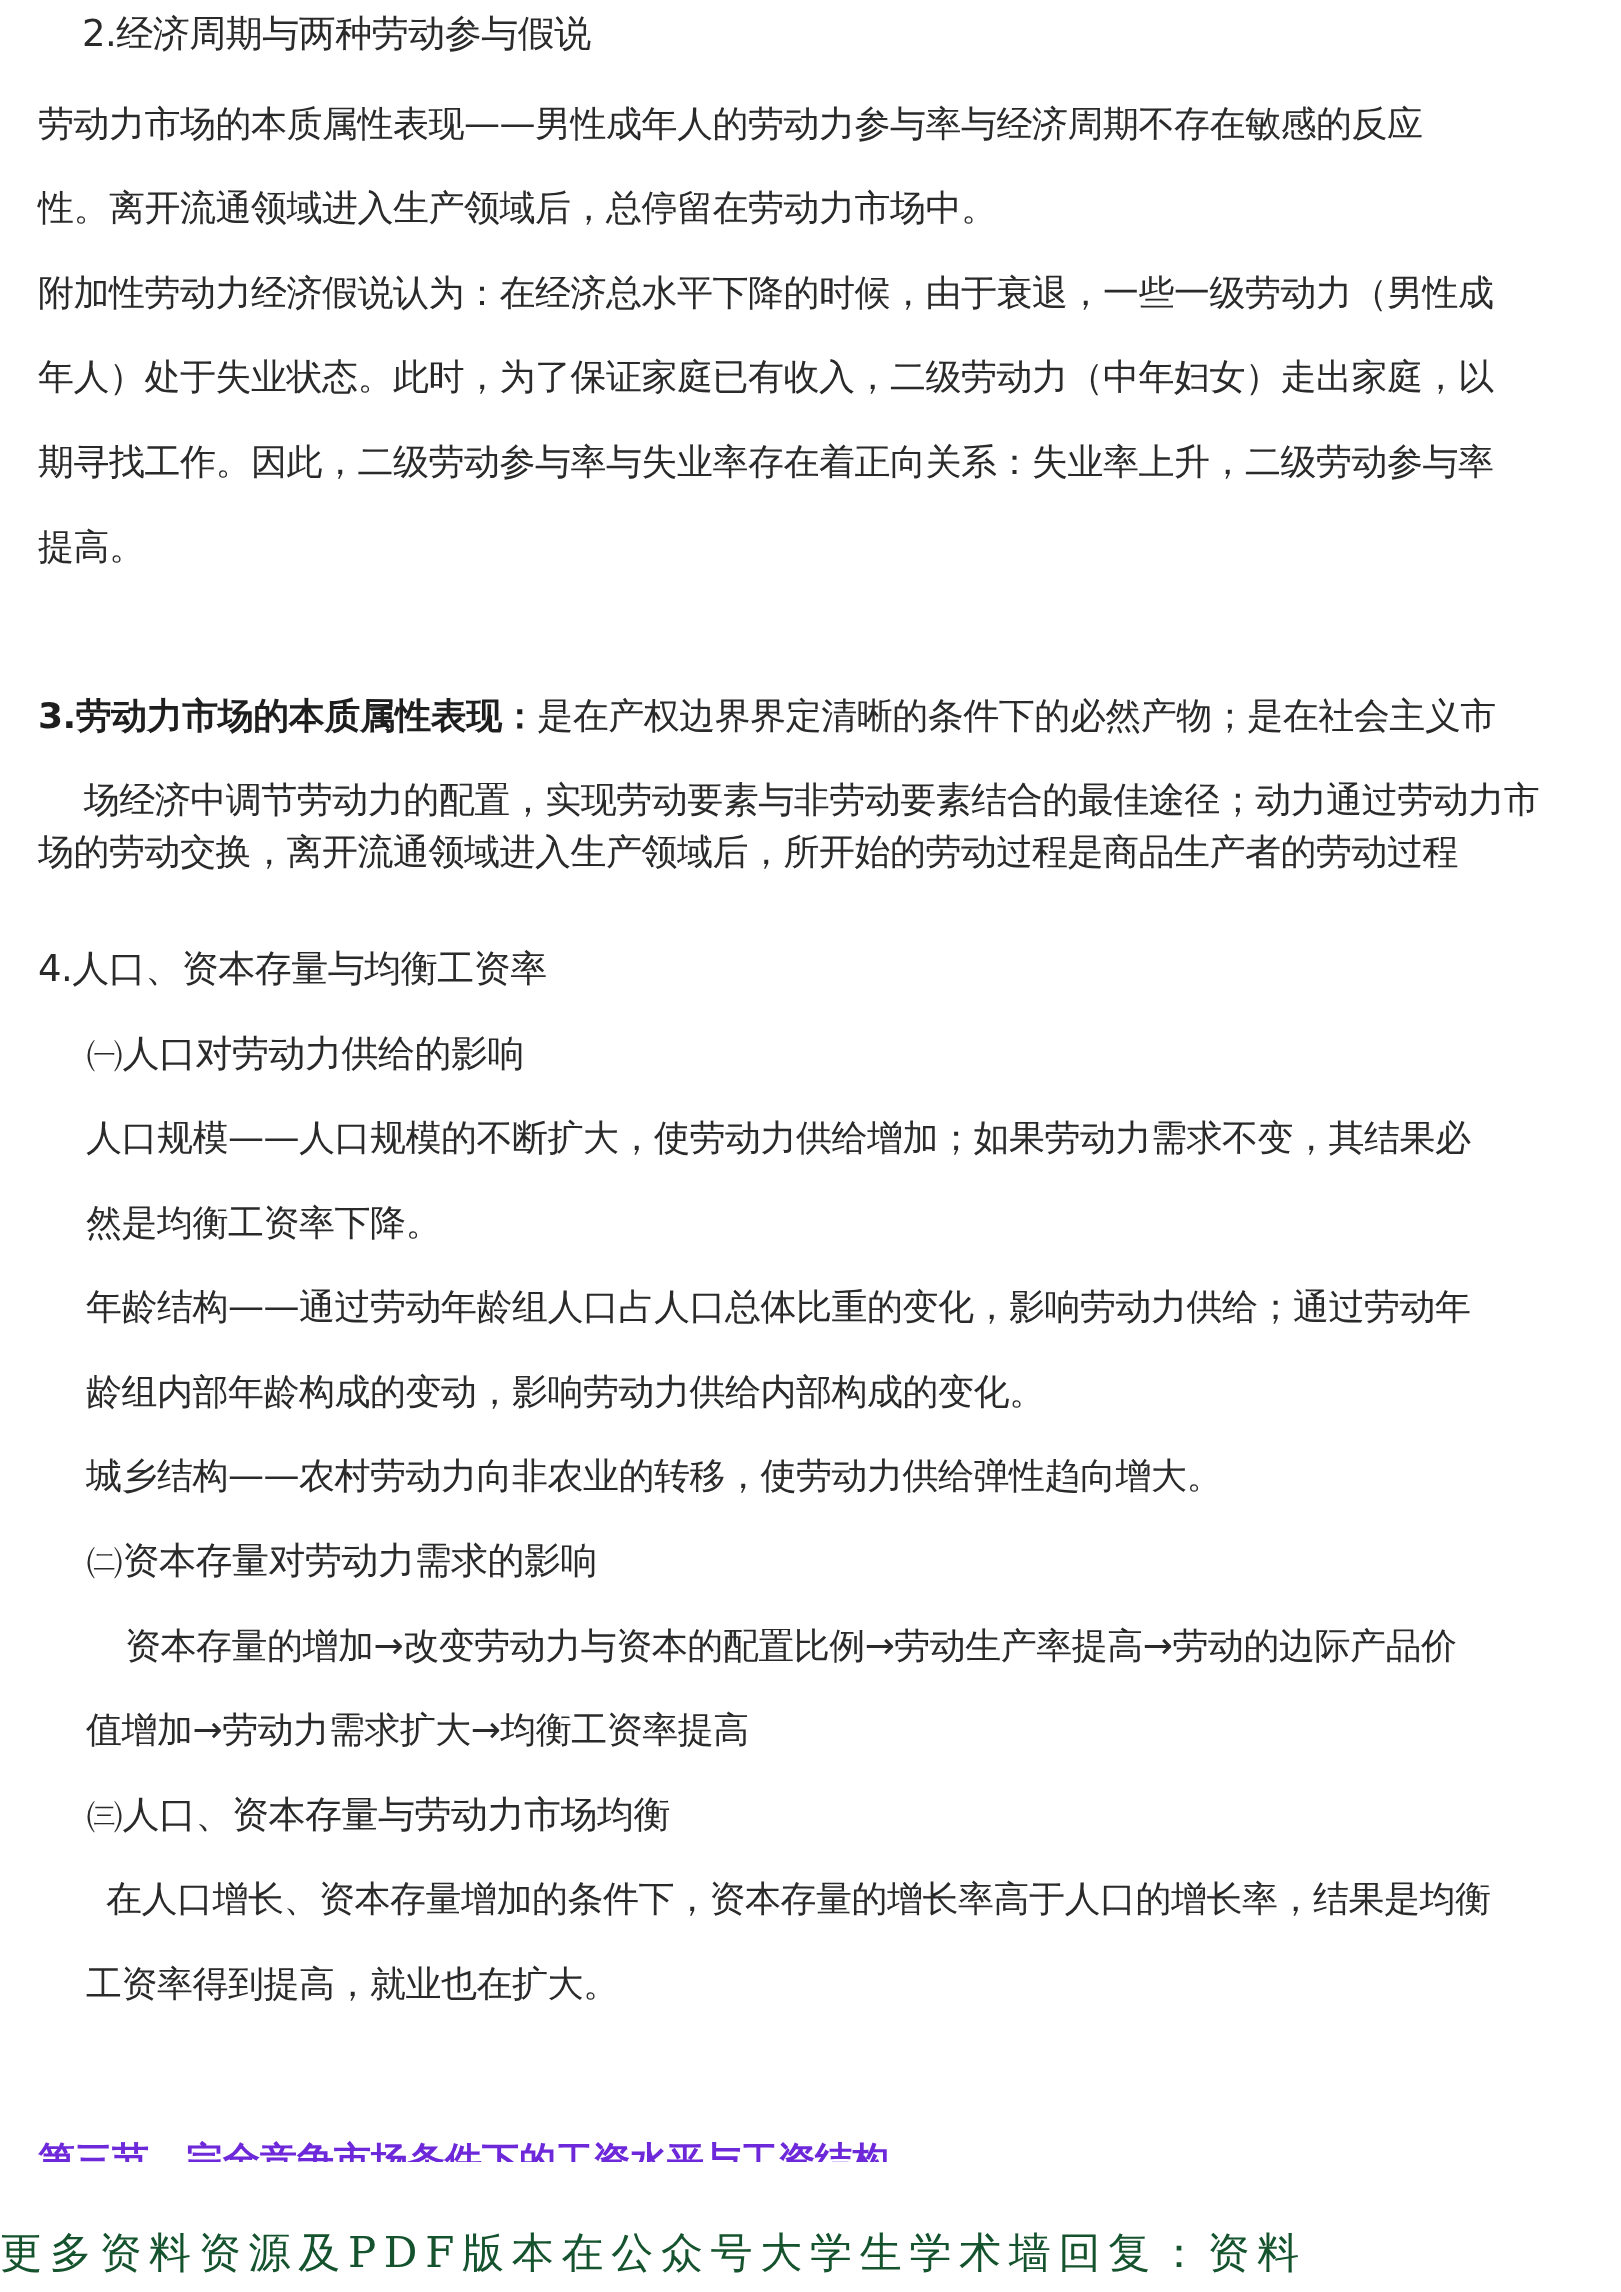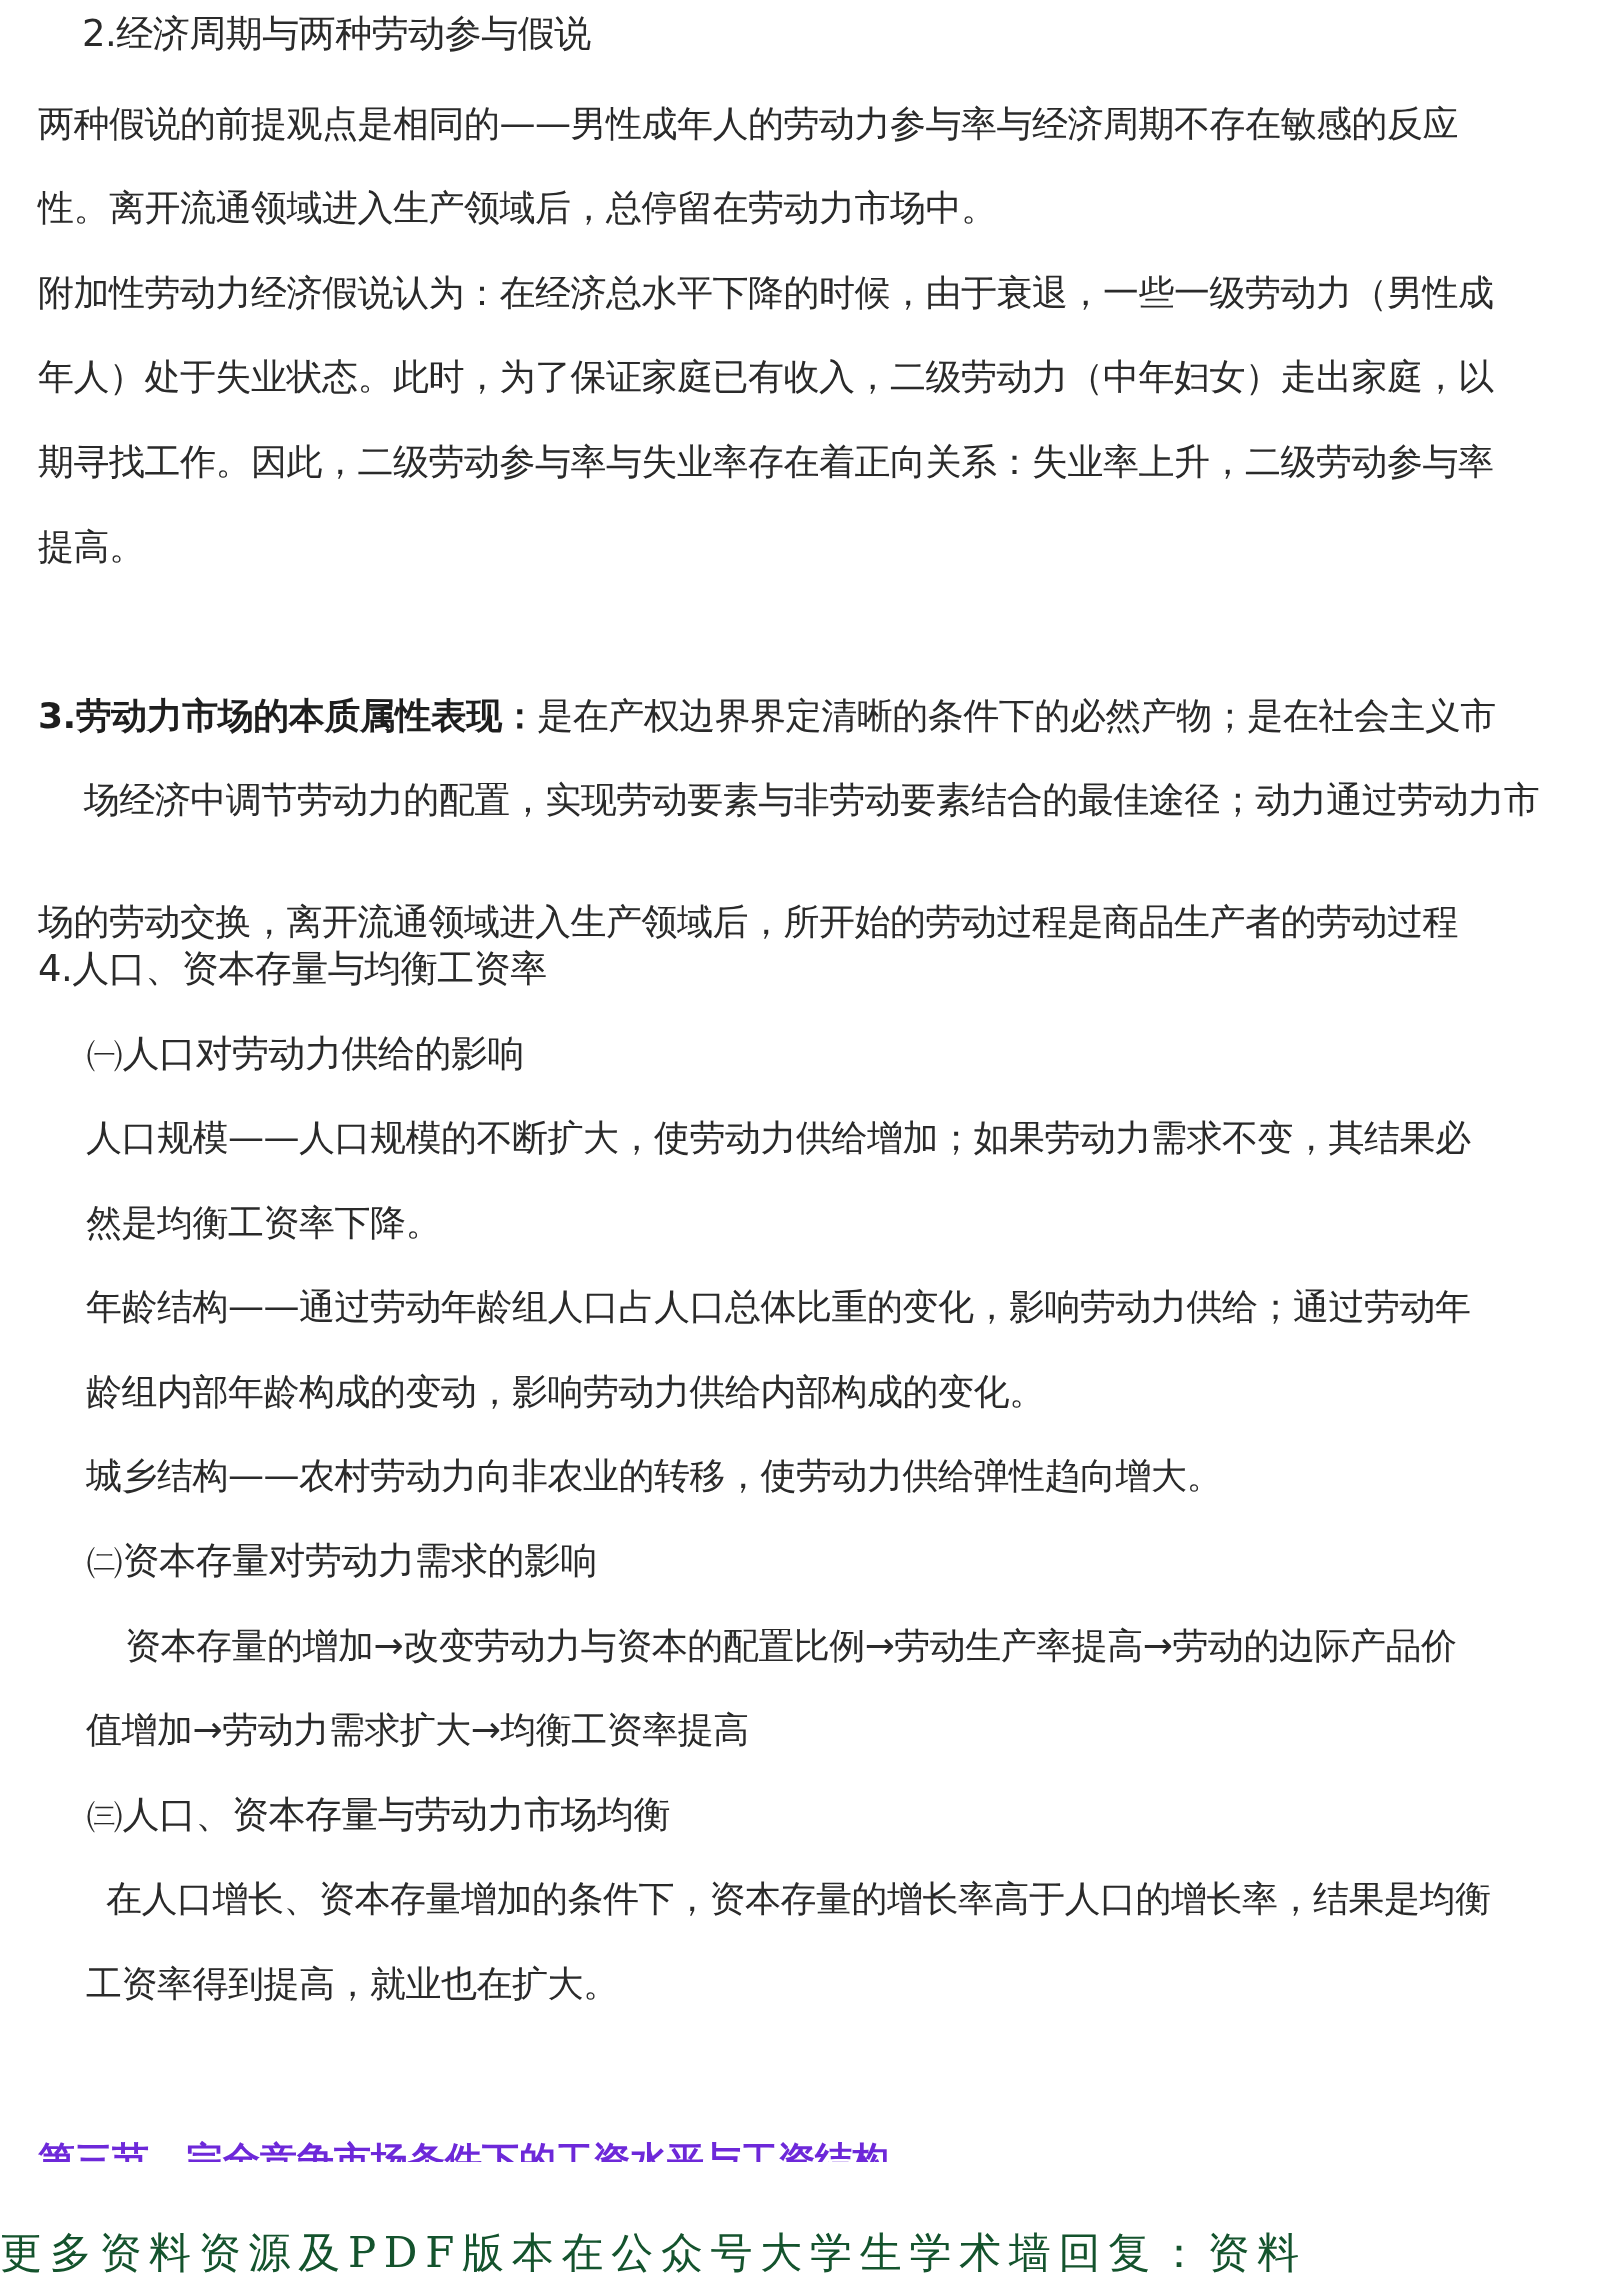--- a/index.html
+++ b/index.html
@@ -63,32 +63,32 @@
     color: #14532d;
   }
 </style>
 </head>
 <body>
 
 <div class="page">
 
   <div class="line heading" style="top:12px;margin-left:44px;">2.经济周期与两种劳动参与假说</div>
 
-  <div class="line" style="top:102px;">两种假说的前提观点是相同的——男性成年人的劳动力参与率与经济周期不存在敏感的反应</div>
+  <div class="line" style="top:102px;">劳动力市场的本质属性表现——男性成年人的劳动力参与率与经济周期不存在敏感的反应</div>
   <div class="line" style="top:186px;">性。离开流通领域进入生产领域后，总停留在劳动力市场中。</div>
 
   <div class="line" style="top:271px;">附加性劳动力经济假说认为：在经济总水平下降的时候，由于衰退，一些一级劳动力（男性成</div>
   <div class="line" style="top:355px;">年人）处于失业状态。此时，为了保证家庭已有收入，二级劳动力（中年妇女）走出家庭，以</div>
   <div class="line" style="top:440px;">期寻找工作。因此，二级劳动参与率与失业率存在着正向关系：失业率上升，二级劳动参与率</div>
   <div class="line" style="top:525px;">提高。</div>
 
 
   <div class="line" style="top:694px;"><span class="bold">3.劳动力市场的本质属性表现：</span><span>是在产权边界界定清晰的条件下的必然产物；是在社会主义市</span></div>
   <div class="line" style="top:778px;text-align:center;">场经济中调节劳动力的配置，实现劳动要素与非劳动要素结合的最佳途径；动力通过劳动力市</div>
-  <div class="line" style="top:900px;">场的劳动交换，离开流通领域进入生产领域后，所开始的劳动过程是商品生产者的劳动过程</div>
+  <div class="line" style="top:833px;font-family:Liberation Mono, monospace;">场的劳动交换，离开流通领域进入生产领域后，所开始的劳动过程是商品生产者的劳动过程</div>
 
   <div class="line heading" style="top:947px;">4.人口、资本存量与均衡工资率</div>
 
   <div class="line indent1 heading" style="top:1032px;">㈠人口对劳动力供给的影响</div>
   <div class="line indent1" style="top:1116px;">人口规模——人口规模的不断扩大，使劳动力供给增加；如果劳动力需求不变，其结果必</div>
   <div class="line indent1" style="top:1201px;">然是均衡工资率下降。</div>
   <div class="line indent1" style="top:1285px;">年龄结构——通过劳动年龄组人口占人口总体比重的变化，影响劳动力供给；通过劳动年</div>
   <div class="line indent1" style="top:1370px;">龄组内部年龄构成的变动，影响劳动力供给内部构成的变化。</div>
   <div class="line indent1" style="top:1454px;">城乡结构——农村劳动力向非农业的转移，使劳动力供给弹性趋向增大。</div>
 

